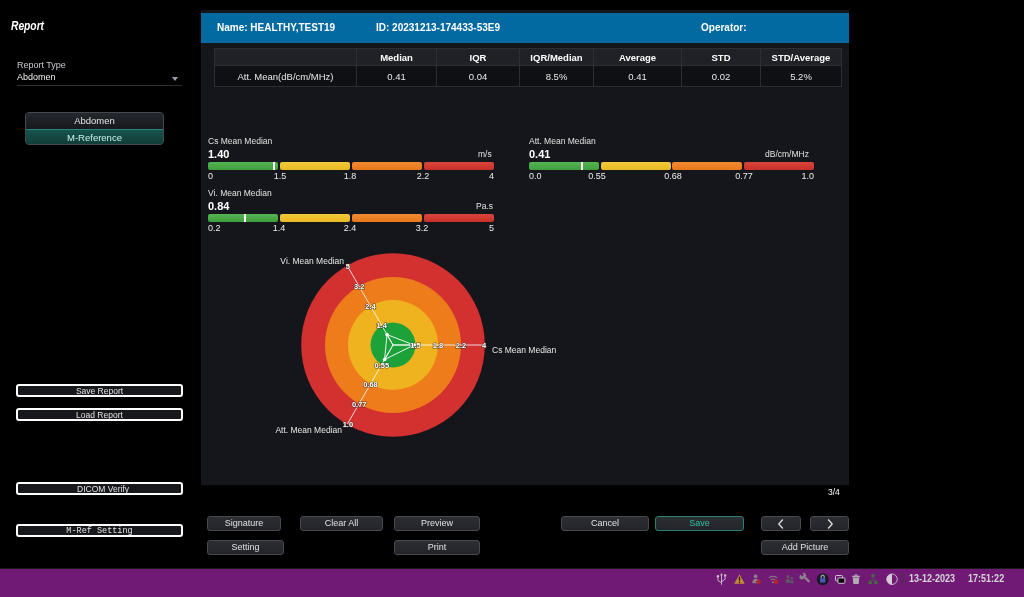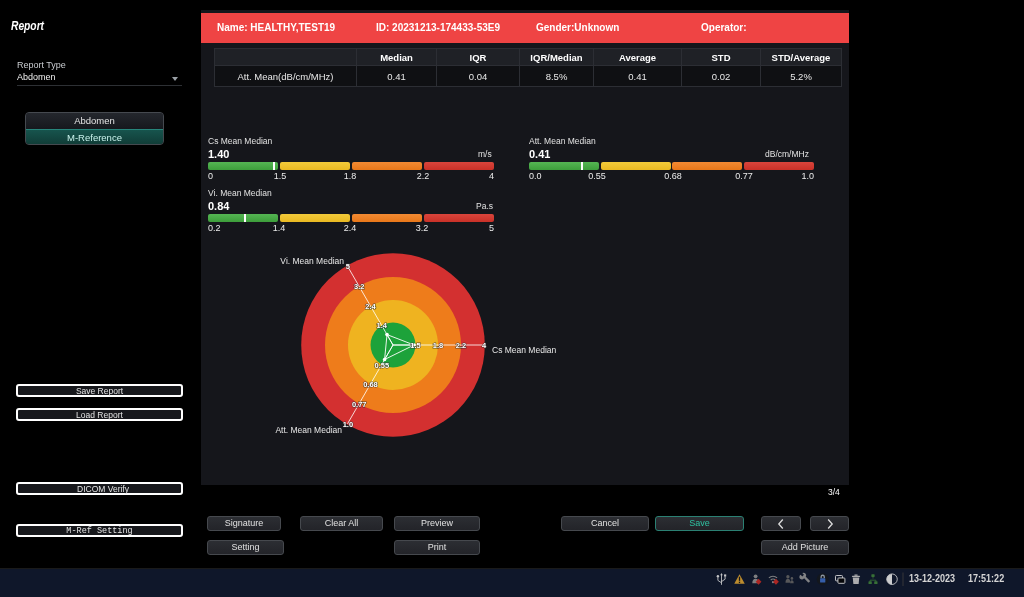--- a/index.html
+++ b/index.html
@@ -14,21 +14,21 @@
   #rt-arrow { left:172px; top:77px; width:0; height:0; border-left:3.5px solid transparent; border-right:3.5px solid transparent; border-top:4.5px solid #9aa0a6; }
 
   #listbox { left:25px; top:112px; width:139px; height:33px; border:1px solid #45494f; border-radius:4px; background:#1d2025; overflow:hidden; }
   #listbox .li { height:16px; line-height:16px; text-align:center; font-size:9.5px; color:#e4e4e4; background:linear-gradient(#24272d,#16181d); }
   #listbox .li.sel { background:linear-gradient(#17544d,#103b36); color:#c9f2ec; border-top:1px solid #27857b; height:16px; line-height:15px; }
 
   .lbtn { left:16px; width:167px; height:13px; background:#17181c; border:2px solid #ffffff; border-radius:3px; color:#e4e4e4; font-size:8.5px; text-align:center; line-height:11px; }
 
   
   #panel { left:201px; top:10px; width:648px; height:475px; background:#15161b; }
-  #hdrbar { left:0; top:3px; width:648px; height:30px; background:#ef4444; color:#fff; font-size:10px; font-weight:bold; line-height:30px; }
+  #hdrbar { left:0; top:3px; width:648px; height:30px; background:#0369a1; color:#fff; font-size:10px; font-weight:bold; line-height:30px; }
   #hdrbar span { position:absolute; }
 
   
   #tbl { left:13px; top:38px; width:628px; border-collapse:collapse; table-layout:fixed; }
   #tbl td { border:1px solid #2c2e34; font-size:9.5px; color:#e8e8e8; text-align:center; height:21px; background:#0f1013; }
   #tbl tr.h td { background:#1f2126; font-weight:bold; color:#fff; height:17px; }
 
   
   .glabel { font-size:8.5px; color:#e2e2e2; }
   .gvalue { font-size:11px; font-weight:bold; color:#fff; }
@@ -37,21 +37,21 @@
   .gseg { position:absolute; height:8px; border-radius:2px; top:0; }
   .gmark { position:absolute; width:2px; height:8px; background:#fff; top:0; }
   .gscale { position:absolute; font-size:9px; color:#ececec; top:9px; }
 
   
   .bbtn { background:linear-gradient(#2c2e33,#232429); border:1px solid #46494e; border-radius:3px; color:#e0e0e0; font-size:9px; text-align:center; height:15px; line-height:13px; }
   #save-btn { color:#2ec0a0; border-color:#2b8073; }
   #page-num { left:828px; top:487px; font-size:8.5px; color:#fff; }
 
   
-  #statusbar { left:0; top:568px; width:1024px; height:29px; background:#0f172a; border-top:1px solid #1a1a1a; }
+  #statusbar { left:0; top:568px; width:1024px; height:29px; background:#701a75; border-top:1px solid #1a1a1a; }
   #datetime { position:absolute; top:3px; left:909px; color:#d6d6d6; font-size:11px; font-weight:bold; width:140px; transform:scaleX(0.82); transform-origin:0 0; }
   #datetime span.t { position:absolute; left:72px; }
 </style>
 </head>
 <body>
   <div id="title" class="abs">Report</div>
   <div id="rt-label" class="abs">Report Type</div>
   <div id="rt-value" class="abs">Abdomen</div>
   <div id="rt-arrow" class="abs"></div>
 
@@ -62,21 +62,20 @@
 
   <div class="abs lbtn" style="top:384px;">Save Report</div>
   <div class="abs lbtn" style="top:408px;">Load Report</div>
   <div class="abs lbtn" style="top:482px;padding-left:7px;">DICOM Verify</div>
   <div class="abs lbtn" style="top:524px;font-family:Liberation Mono, monospace;">M-Ref Setting</div>
 
   <div id="panel" class="abs">
     <div id="hdrbar" class="abs">
       <span style="left:16px;">Name: HEALTHY,TEST19</span>
       <span style="left:175px;">ID: 20231213-174433-53E9</span>
-      <span style="left:335px;">Gender:Unknown</span>
       <span style="left:500px;">Operator:</span>
     </div>
 
     <table id="tbl" class="abs">
       <tbody>
         <tr class="h">
         <td style="width:142px;"></td>
           <td style="width:80px;">Median</td>
           <td style="width:83px;">IQR</td>
         <td style="width:74px;">IQR/Median</td>

